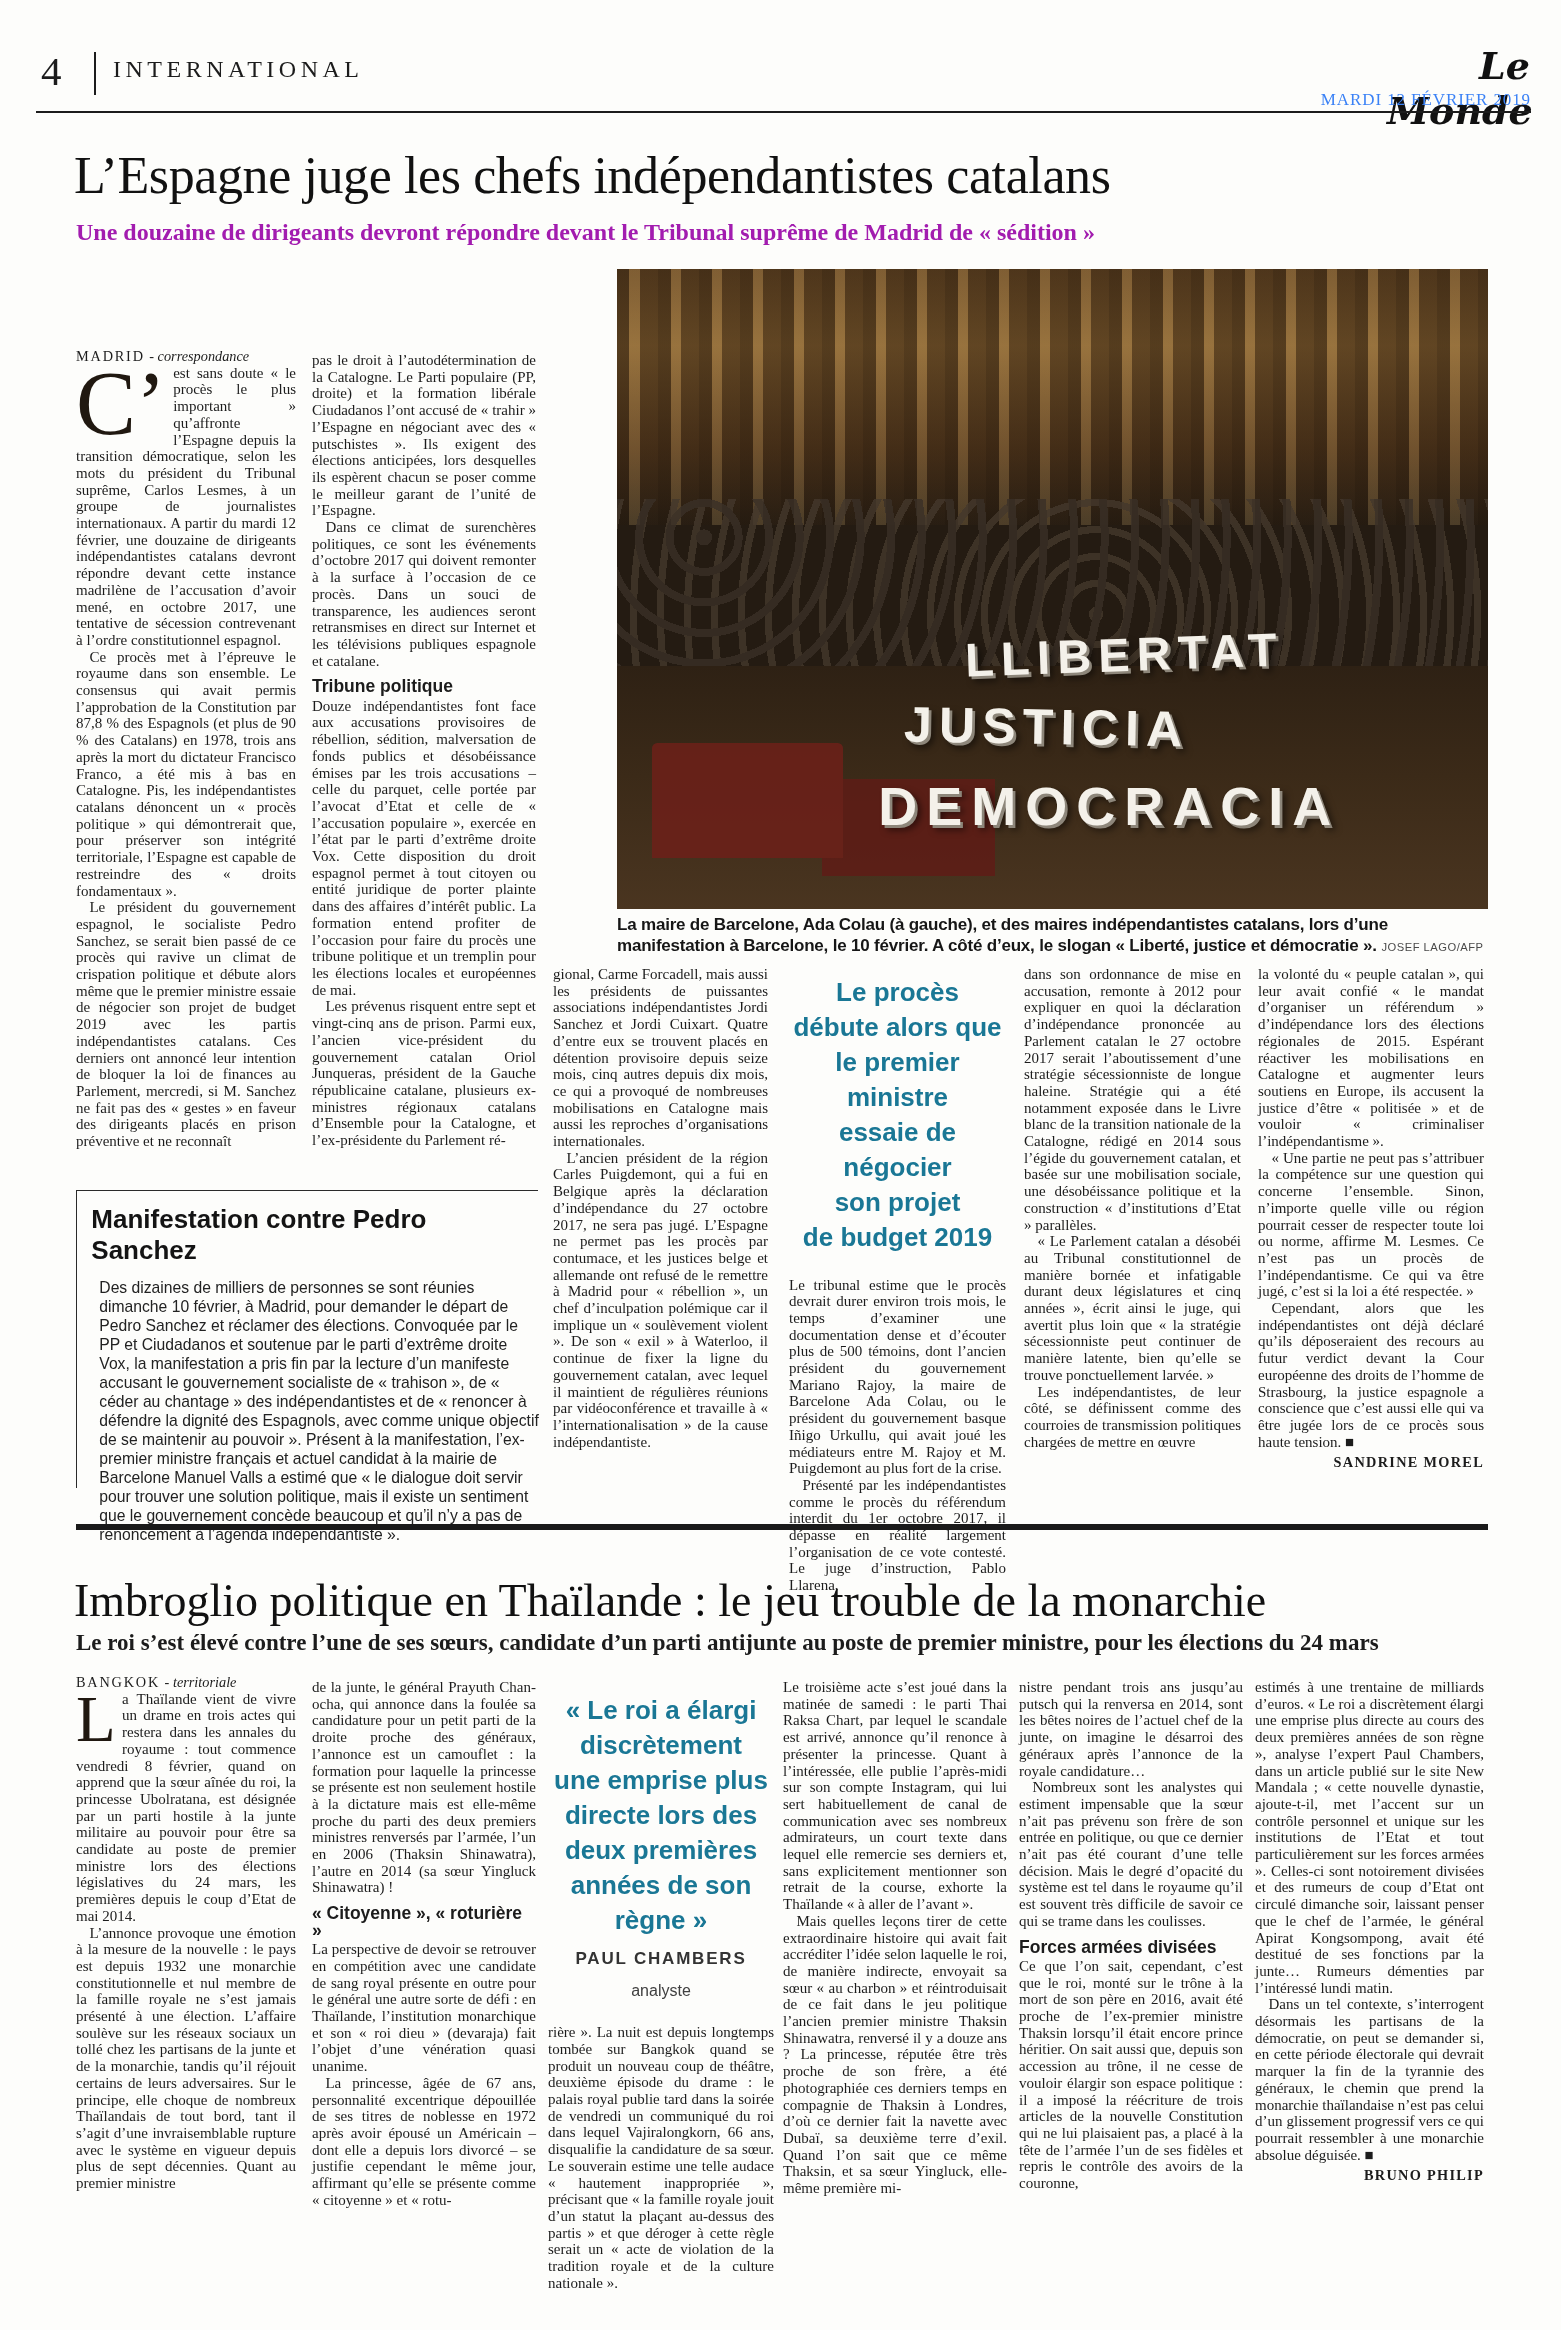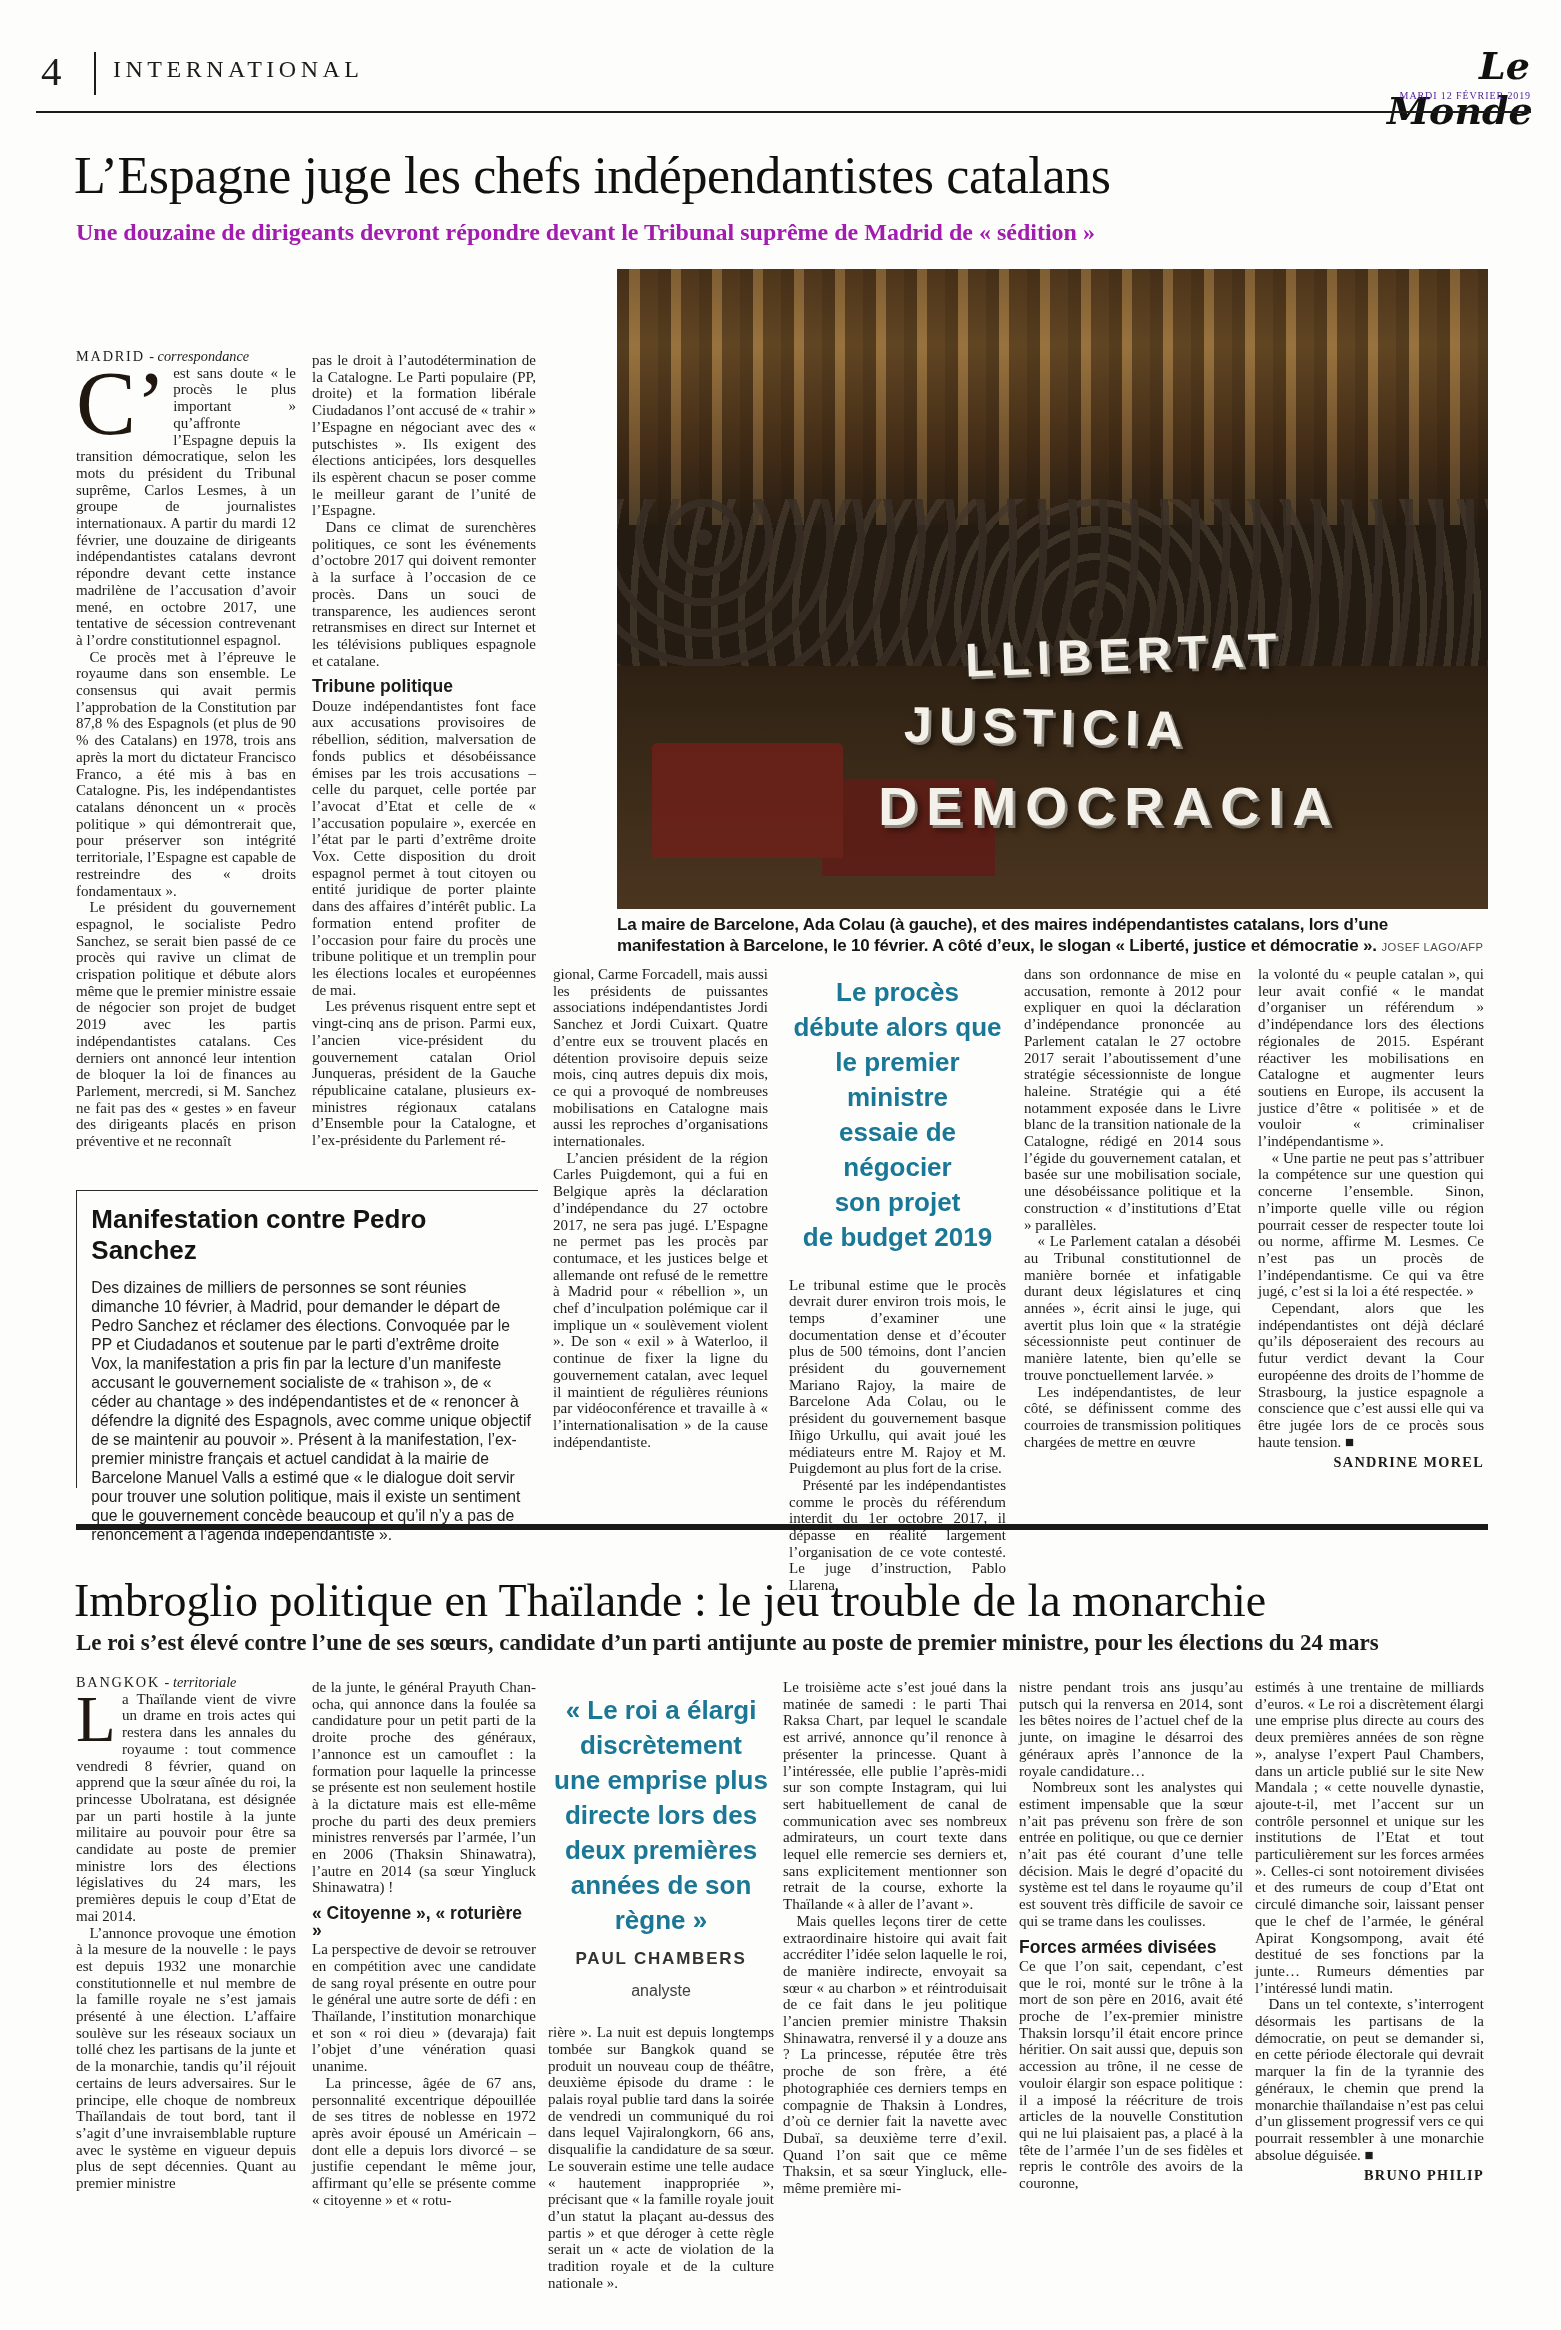--- a/index.html
+++ b/index.html
@@ -5,21 +5,21 @@
   html,body{margin:0;padding:0;background:#e9e7e2;}
   .page{position:relative;width:1561px;height:2330px;background:#fdfdfb;overflow:hidden;
         font-family:"Liberation Serif","DejaVu Serif",serif;color:#1c1c1c;}
   
   .hdr-pagenum{position:absolute;left:41px;top:47px;font-size:41px;font-weight:400;}
   .hdr-vline{position:absolute;left:94px;top:52px;width:1.8px;height:43px;background:#1c1c1c;}
   .hdr-section{position:absolute;left:113px;top:56px;font-size:24px;letter-spacing:4.5px;}
   .hdr-logo{position:absolute;left:1387px;top:43px;width:143px;text-align:right;
             font-family:"DejaVu Serif",serif;font-weight:700;font-style:italic;font-size:38px;color:#111;}
   .hdr-date{position:absolute;left:1316px;top:90px;width:215px;text-align:right;
-            font-size:10px;letter-spacing:0.9px;color:#4c1d95;}
+            font-size:17px;letter-spacing:0.9px;color:#3b82f6;}
   .hdr-rule{position:absolute;left:36px;top:111px;width:1495px;height:1.8px;background:#1c1c1c;}
   
   .a1-headline{position:absolute;left:74px;top:113px;width:1416px;font-size:52px;line-height:56px;
                font-weight:500;letter-spacing:-0.4px;color:#111;}
   .a1-subhead{position:absolute;left:76px;top:199px;width:1416px;font-size:24px;color:#a21caf;}
   .a2-headline{position:absolute;left:74px;top:1543px;width:1416px;font-size:46px;font-weight:500;color:#111;}
   .a2-subhead{position:absolute;left:76px;top:1611px;width:1416px;font-size:23px;}
   .big-rule{position:absolute;left:76px;top:1524px;width:1412px;height:6.3px;background:#1a1a1a;}
   
   .col{position:absolute;font-size:15px;line-height:16.7px;text-align:justify;}
@@ -65,21 +65,21 @@
   .slogan.s3{left:30%;top:79%;font-size:54px;letter-spacing:9px;}
   .caption{position:absolute;left:617px;top:914px;width:871px;
     font-family:"Liberation Sans","DejaVu Sans",sans-serif;font-weight:700;font-size:17px;
     line-height:21px;letter-spacing:-0.2px;color:#161616;text-align:left;}
   .caption .credit{font-weight:400;font-size:11.2px;letter-spacing:0.5px;color:#4a4a4a;}
   
   .box{position:absolute;left:76px;top:1190px;width:462px;height:298px;
        border-top:1.8px solid #2a2a2a;border-left:1.8px solid #2a2a2a;padding:12.5px 0 0 14.3px;box-sizing:border-box;
        font-family:"Liberation Sans","DejaVu Sans",sans-serif;}
   .box-title{font-size:26px;font-weight:700;color:#141414;margin:0 0 12.5px;}
-  .box-text{font-size:15.7px;line-height:19px;color:#222;text-align:left;margin:0;width:441px;}
+  .box-text{font-size:15.7px;line-height:19px;color:#222;text-align:left;margin:8px;width:441px;}
 </style>
 </head>
 <body>
 
 <div class="page">
 
   <div class="hdr-pagenum">4</div>
   <div class="hdr-vline"></div>
   <div class="hdr-section">INTERNATIONAL</div>
   <div class="hdr-logo">Le Monde</div>

